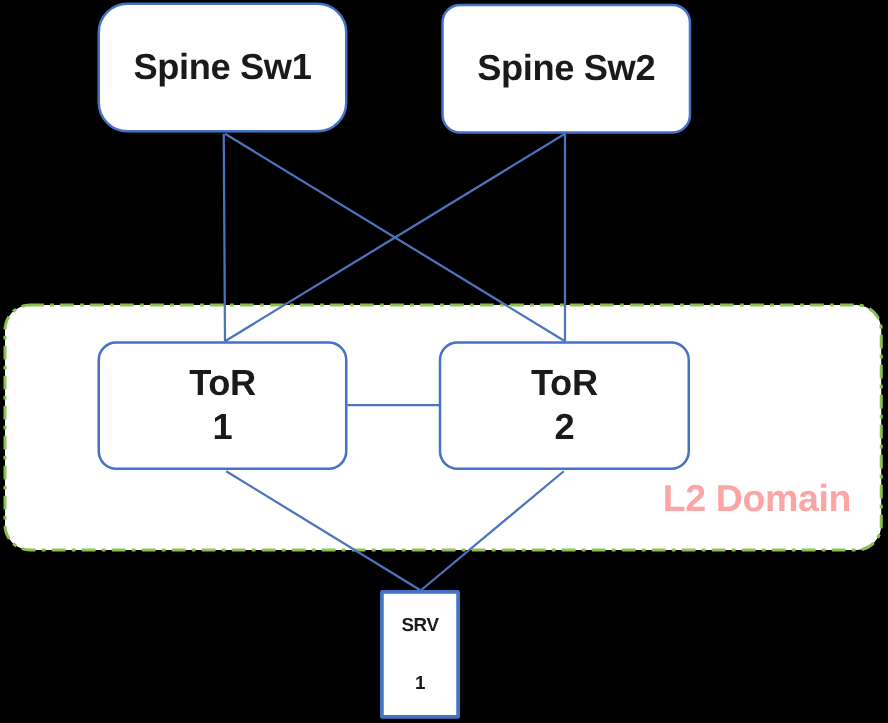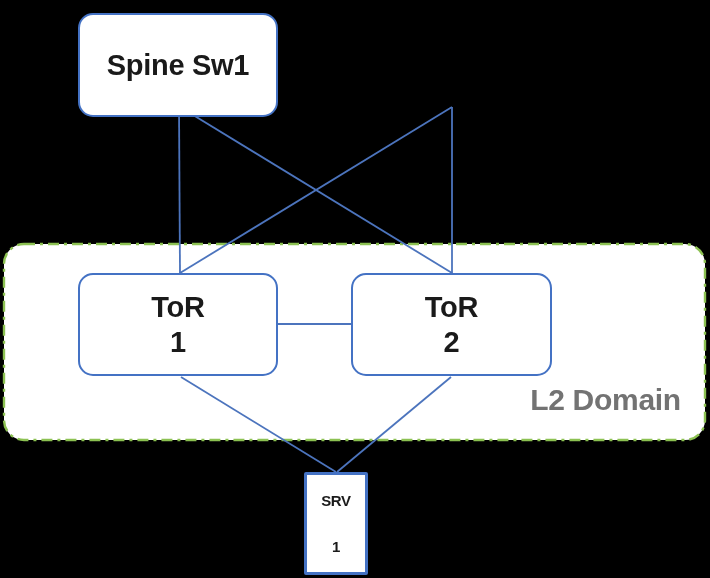--- a/index.html
+++ b/index.html
@@ -32,42 +32,42 @@
     align-items: center;
     justify-content: center;
     color: #1A1A1A;
     font-size: 29px;
     font-weight: 600;
     letter-spacing: -0.3px;
     line-height: 1.2;
     text-align: center;
     box-sizing: border-box;
   }
-  .node-spine1 { left: 78px;  top: 13px;   width: 200px; height: 104px; }
+  .node-spine1 { left: 78px;  top: 2px;   width: 200px; height: 104px; border-radius: 24px; }
   .node-spine2 { left: 353px; top: 3px;   width: 200px; height: 104px; }
   .node-tor1   { left: 78px;  top: 273px; width: 200px; height: 103px; }
   .node-tor2   { left: 351px; top: 273px; width: 201px; height: 103px; }
   .node-srv1 {
     left: 304px; top: 472px; width: 64px; height: 103px;
     border-width: 3px;
     border-radius: 2px;
     font-size: 15px;
     font-weight: 600;
     line-height: 1.45;
     justify-content: center;
     gap: 24px;
   }
   .l2-label {
     position: absolute;
     z-index: 2;
     left: 518px;
     top: 383px;
     width: 175px;
     text-align: center;
-    color: #737373;
+    color: #fca5a5;
     font-size: 30px;
     font-weight: 600;
     letter-spacing: -0.3px;
   }
 </style>
 </head>
 <body>
 
 <div class="canvas">
 
@@ -83,20 +83,23 @@
     <line x1="278" y1="324" x2="352" y2="324" stroke="#4C74BD" stroke-width="1.8"></line>
 
     <line x1="181" y1="377" x2="336" y2="472" stroke="#4C74BD" stroke-width="1.8"></line>
     <line x1="451" y1="377" x2="337" y2="472" stroke="#4C74BD" stroke-width="1.8"></line>
   </svg>
 
   <div class="node node-spine1">
     <span>Spine Sw1</span>
   </div>
 
+  <div class="node node-spine2">
+    <span>Spine Sw2</span>
+  </div>
 
   <div class="node node-tor1">
     <span>ToR</span>
     <span>1</span>
   </div>
 
   <div class="node node-tor2">
     <span>ToR</span>
     <span>2</span>
   </div>

